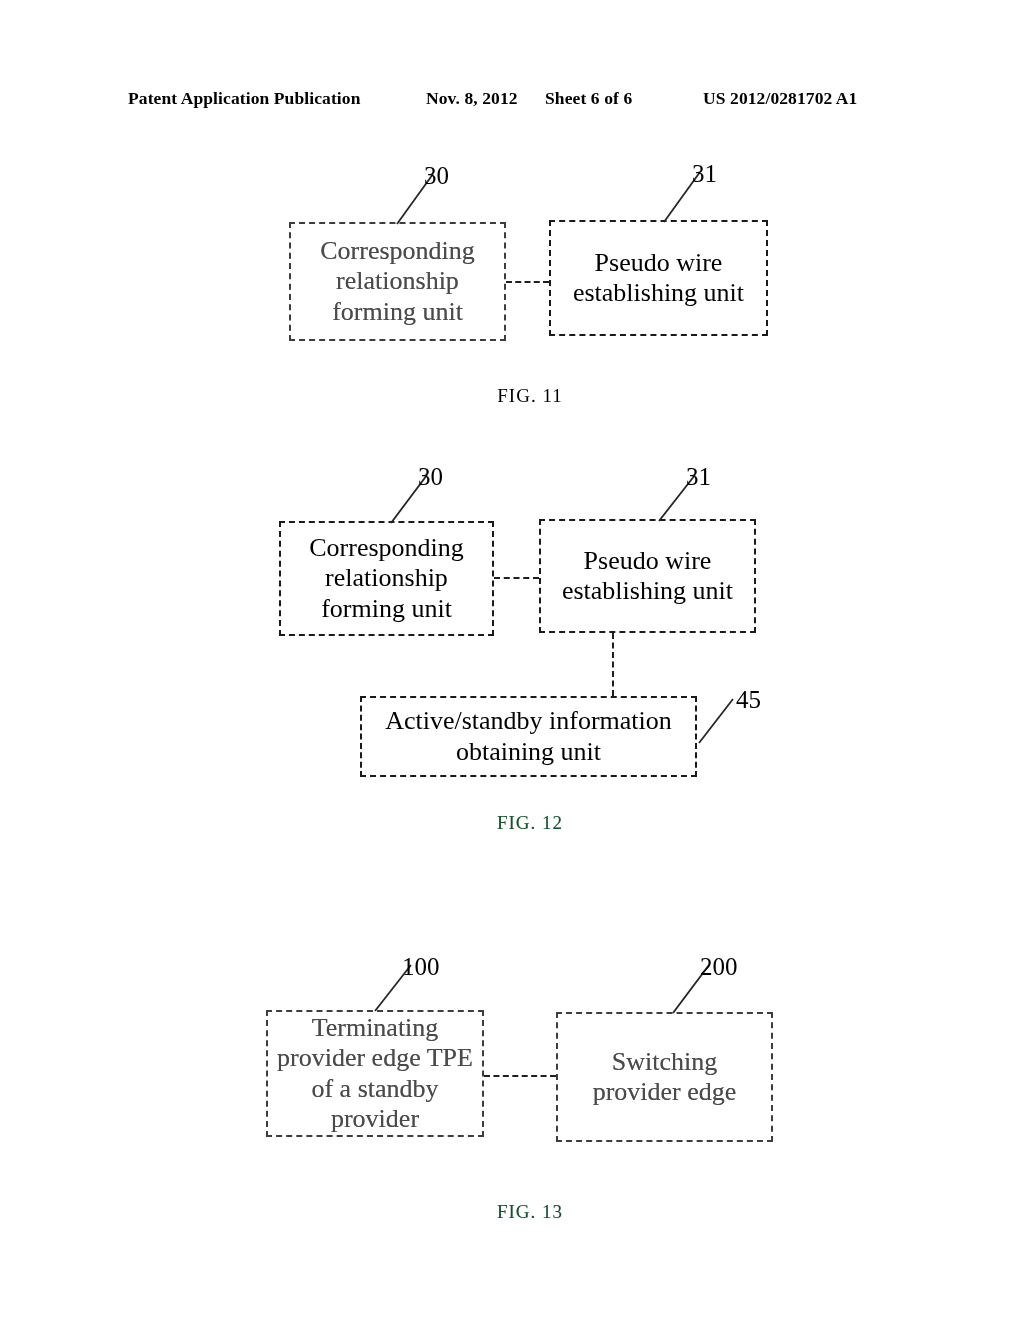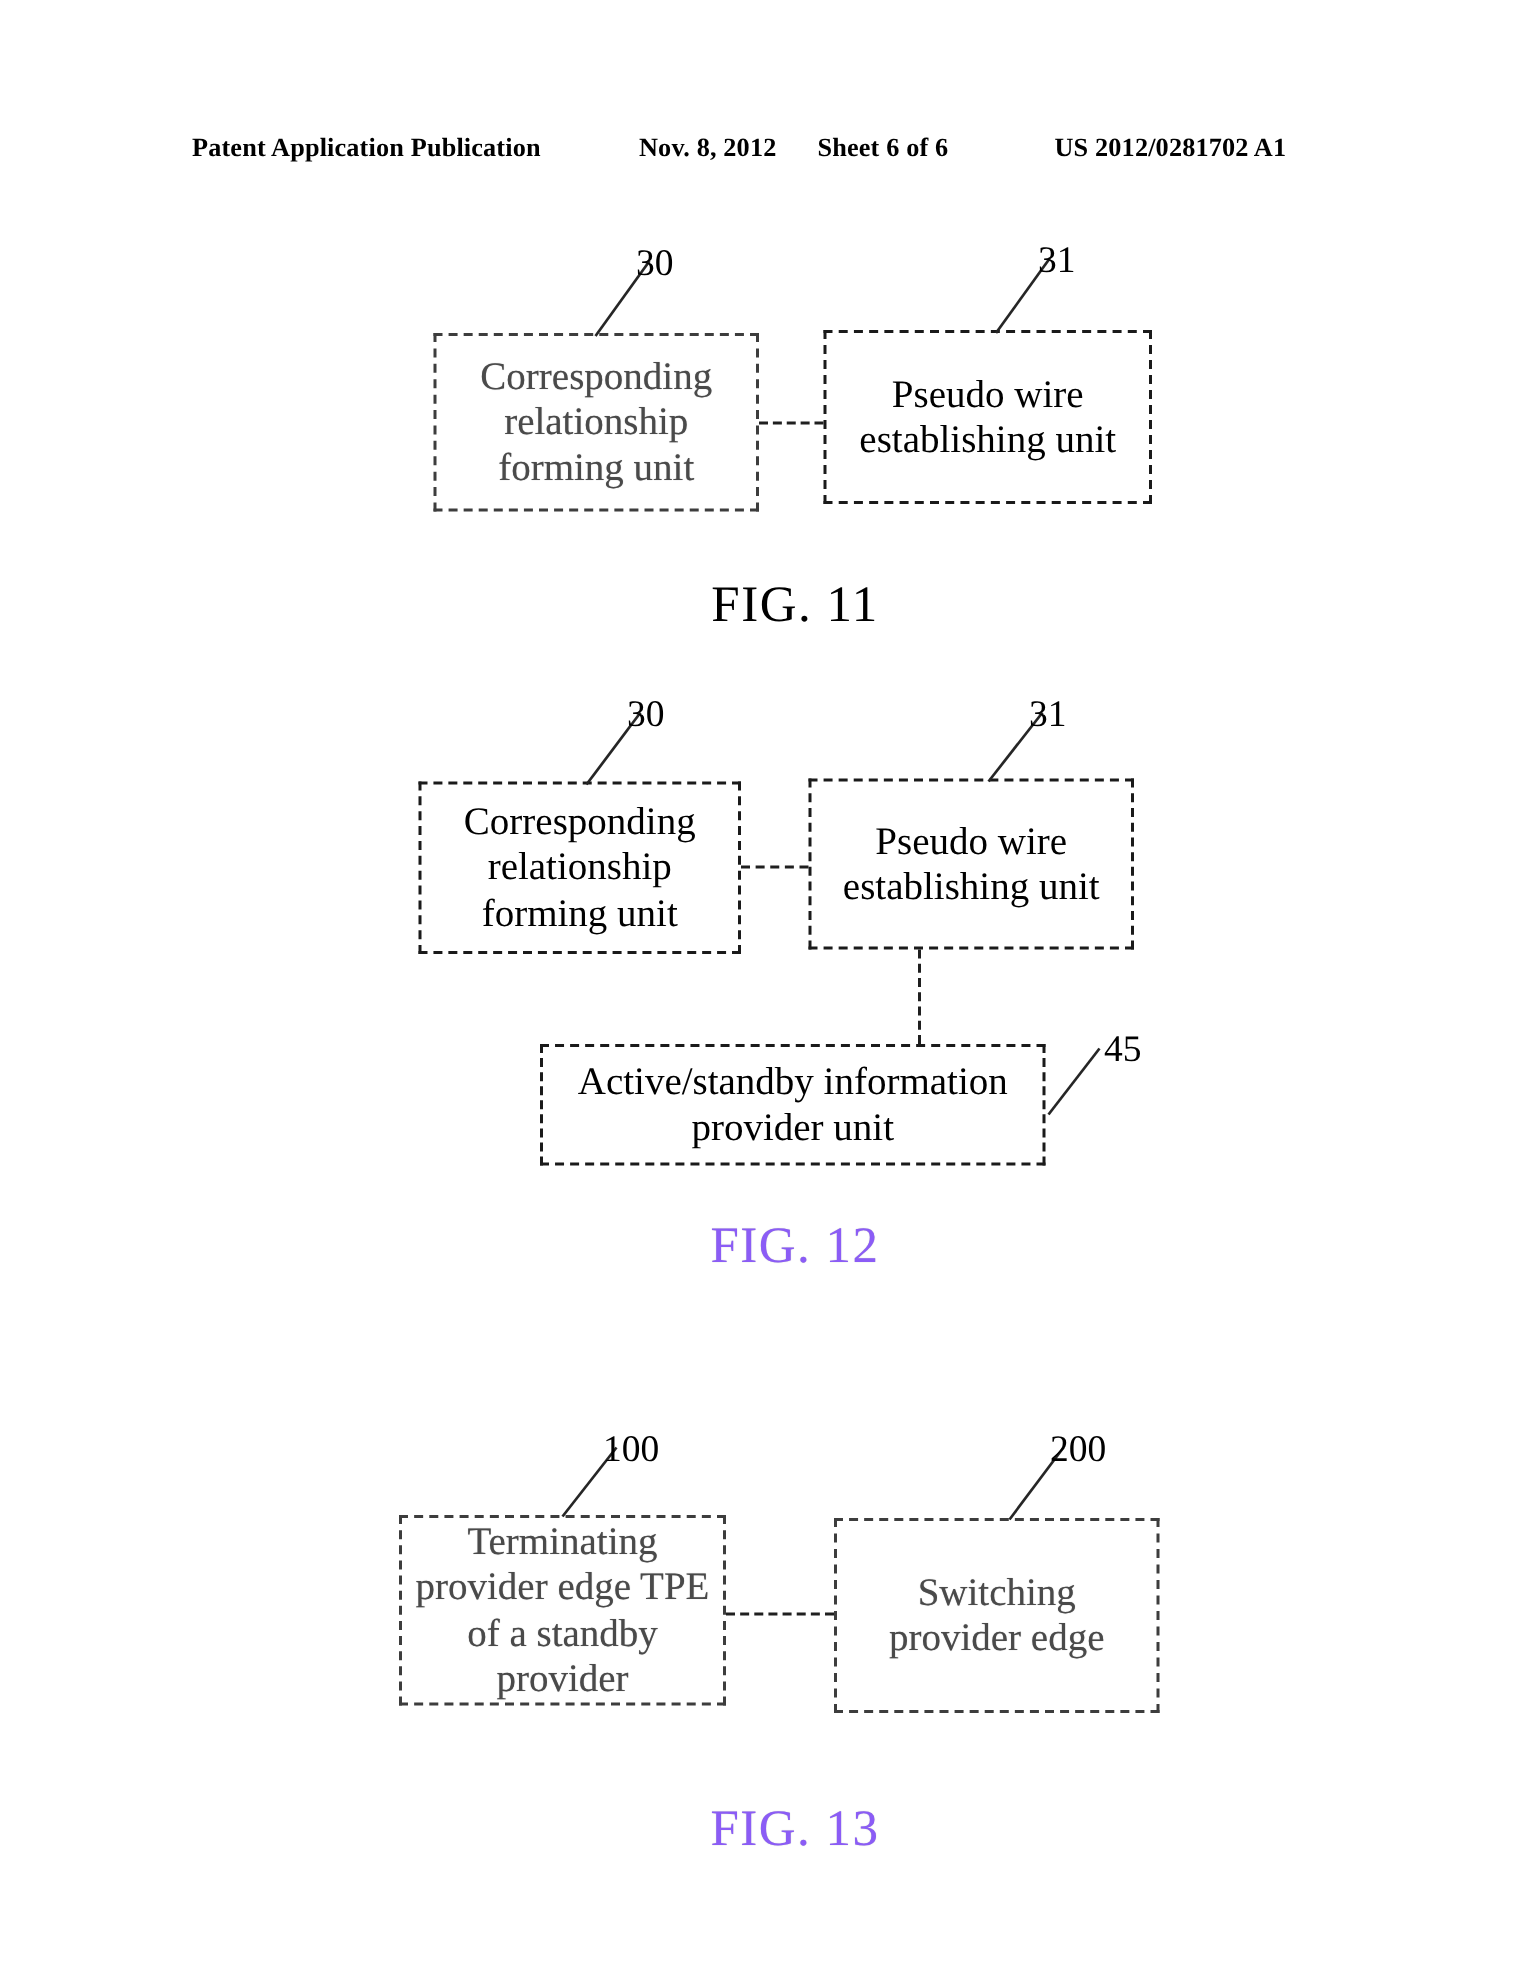--- a/index.html
+++ b/index.html
@@ -81,27 +81,27 @@
     position: absolute;
     overflow: visible;
   }
   .leader line {
     stroke: #262626;
     stroke-width: 1.8;
   }
 
   .fig-caption {
     position: absolute;
-    font-size: 34px;
+    font-size: 19px;
     letter-spacing: 1px;
     white-space: nowrap;
     text-align: center;
   }
   .fig-caption.faded {
-    color: #8b5cf6;
+    color: #14532d;
     text-shadow: 0 0 0.7px #bdbdbd;
   }
 
   
   #fig11-box30 { left: 289px;  top: 222px;  width: 217px; height: 119px; }
   #fig11-box31 { left: 549px;  top: 220px;  width: 219px; height: 116px; }
   #fig11-conn  { left: 506px;  top: 281px;  width: 43px; }
   #fig11-num30 { left: 424px;  top: 163px; }
   #fig11-num31 { left: 692px;  top: 161px; }
   #fig11-lead30 { left: 395px; top: 172px; width: 40px; height: 54px; }
@@ -169,21 +169,21 @@
   <span class="box-text">Corresponding
 relationship
 forming unit</span>
 </div>
 <div class="fig-box" id="fig12-box31">
   <span class="box-text">Pseudo wire
 establishing unit</span>
 </div>
 <div class="fig-box" id="fig12-box32">
   <span class="box-text">Active/standby information
-provider unit</span>
+obtaining unit</span>
 </div>
 <div class="connector h" id="fig12-conn-h"></div>
 <div class="connector v" id="fig12-conn-v"></div>
 
 <svg class="leader" id="fig12-lead30">
   <line x1="2" y1="50" x2="38" y2="2"></line>
 </svg>
 <div class="ref-num" id="fig12-num30">30</div>
 
 <svg class="leader" id="fig12-lead31">

